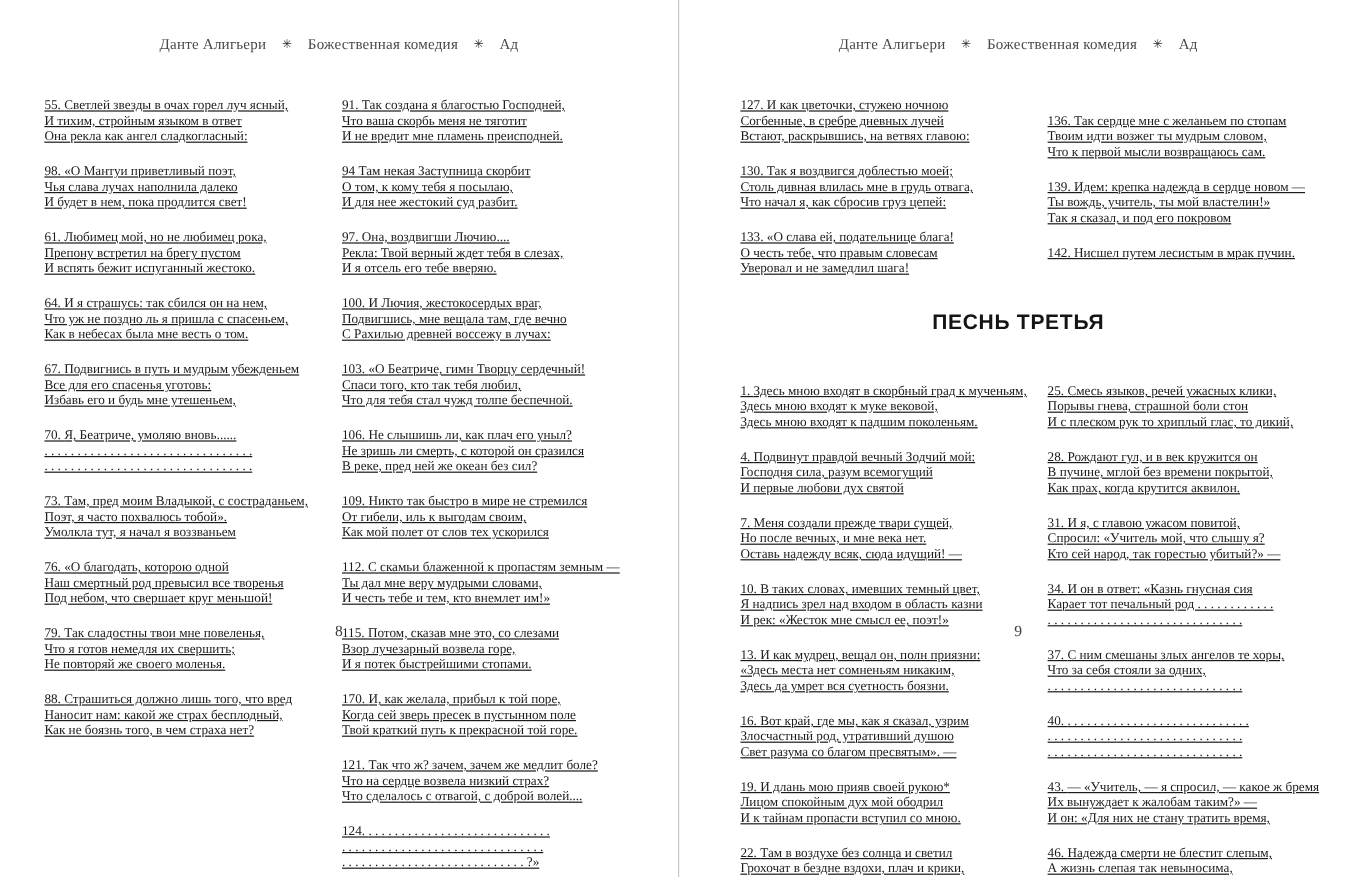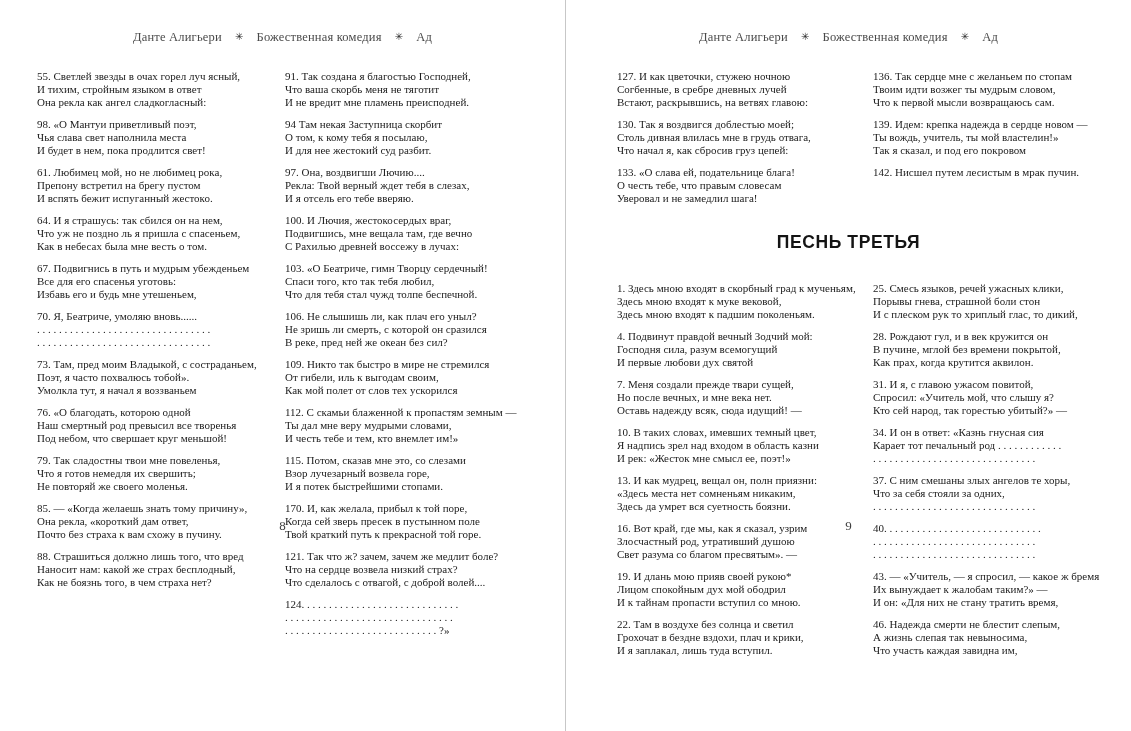--- a/index.html
+++ b/index.html
@@ -18,23 +18,23 @@
     letter-spacing:0.2px;
   }
   .running-header .sep{
     display:inline-block;margin:0 13px;font-size:10px;color:#2e2e2e;
     position:relative;top:-1px;
   }
   .columns{display:flex;margin-top:21px;}
   .columns.no-top{margin-top:0;}
   .page-left .columns{padding-left:37px;}
   .page-left .column{width:236px;margin-right:12px;}
-  .page-right .columns{padding-left:51px;}
+  .page-right .columns{padding-left:51px;align-items:center;}
   .page-right .column{width:244px;margin-right:12px;}
-  .stanza{margin:4px 0 9px 0;}
+  .stanza{margin:16px 0 9px 0;text-decoration:underline;}
   .vline{margin:0;font-size:11px;line-height:13px;white-space:nowrap;}
   .snum{white-space:pre;}
   .canto-heading{
     text-align:center;
     font-family:"Liberation Sans","DejaVu Sans",sans-serif;
     font-weight:800;font-size:17.5px;letter-spacing:0.6px;color:#141414;
     margin:18px 0 25px 0;
   }
   .page-number{
     position:absolute;bottom:33px;left:0;width:100%;text-align:center;
@@ -52,21 +52,21 @@
     </div>
     <div class="columns">
       <div class="column">
           <div class="stanza">
             <p class="vline"><span class="snum">55. </span>Светлей звезды в очах горел луч ясный,</p>
             <p class="vline">И тихим, стройным языком в ответ</p>
             <p class="vline">Она рекла как ангел сладкогласный:</p>
           </div>
           <div class="stanza">
             <p class="vline"><span class="snum">98. </span>«О Мантуи приветливый поэт,</p>
-            <p class="vline">Чья слава свет наполнила места</p>
+            <p class="vline">Чья слава лучах наполнила далеко</p>
             <p class="vline">И будет в нем, пока продлится свет!</p>
           </div>
           <div class="stanza">
             <p class="vline"><span class="snum">61. </span>Любимец мой, но не любимец рока,</p>
             <p class="vline">Препону встретил на брегу пустом</p>
             <p class="vline">И вспять бежит испуганный жестоко.</p>
           </div>
           <div class="stanza">
             <p class="vline"><span class="snum">64. </span>И я страшусь: так сбился он на нем,</p>
             <p class="vline">Что уж не поздно ль я пришла с спасеньем,</p>
@@ -91,25 +91,20 @@
             <p class="vline"><span class="snum">76. </span>«О благодать, которою одной</p>
             <p class="vline">Наш смертный род превысил все творенья</p>
             <p class="vline">Под небом, что свершает круг меньшой!</p>
           </div>
           <div class="stanza">
             <p class="vline"><span class="snum">79. </span>Так сладостны твои мне повеленья,</p>
             <p class="vline">Что я готов немедля их свершить;</p>
             <p class="vline">Не повторяй же своего моленья.</p>
           </div>
           <div class="stanza">
-            <p class="vline"><span class="snum">85. </span>— «Когда желаешь знать тому причину»,</p>
-            <p class="vline">Она рекла, «короткий дам ответ,</p>
-            <p class="vline">Почто без страха к вам схожу в пучину.</p>
-          </div>
-          <div class="stanza">
             <p class="vline"><span class="snum">88. </span>Страшиться должно лишь того, что вред</p>
             <p class="vline">Наносит нам: какой же страх бесплодный,</p>
             <p class="vline">Как не боязнь того, в чем страха нет?</p>
           </div>
         </div>
       <div class="column">
           <div class="stanza">
             <p class="vline"><span class="snum">91. </span>Так создана я благостью Господней,</p>
             <p class="vline">Что ваша скорбь меня не тяготит</p>
             <p class="vline">И не вредит мне пламень преисподней.</p>

